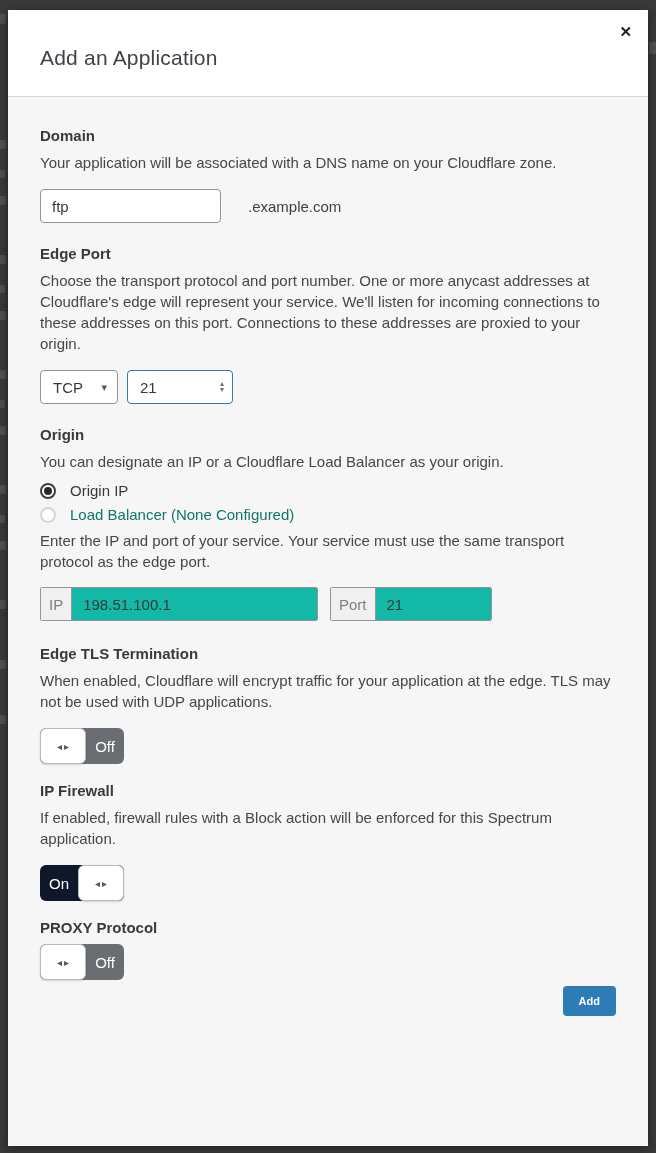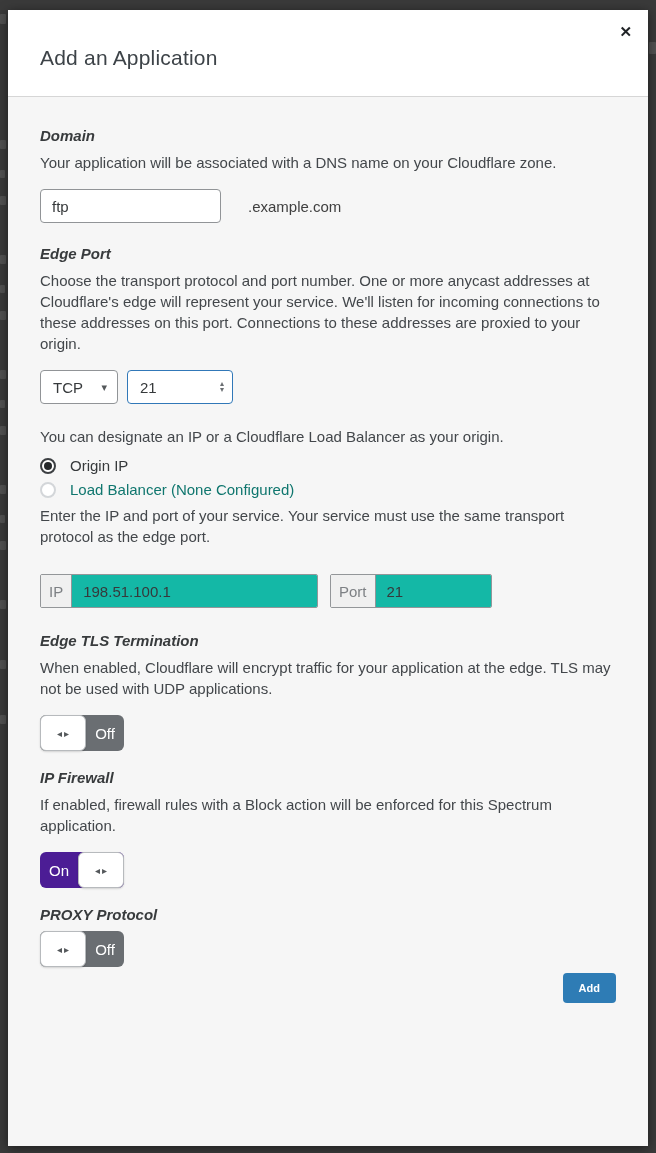--- a/index.html
+++ b/index.html
@@ -23,21 +23,21 @@
     background:#ffffff; border-bottom:1px solid #d6d6d6;
     padding:36px 32px 26px 32px; position:relative; flex:none;
   }
   .modal-title { font-size:21px; font-weight:400; color:#3d4348; letter-spacing:.2px; }
   .close-btn {
     position:absolute; top:14px; right:16px; border:none; background:none;
     font-size:15px; font-weight:700; color:#1f2225; cursor:pointer; line-height:1;
   }
   .modal-body { padding:30px 32px 0 32px; flex:1; overflow:hidden; }
 
-  .sec-label { font-size:15px; font-weight:700; color:#383b3d; margin-bottom:8px;font-style:italic; }
+  .sec-label { font-size:15px; font-weight:700; color:#383b3d; margin-bottom:8px; }
   .desc { font-size:15px; line-height:21px; color:#43474b; margin-bottom:16px; }
   .section { margin-bottom:22px; }
 
   
   .row { display:flex; align-items:center; }
   .text-input {
     height:34px; border:1px solid #919497; border-radius:4px; background:#fff;
     font-family:inherit; font-size:15px; color:#36393b; padding:0 11px; outline:none;
   }
   .domain-input { width:181px; }
@@ -88,21 +88,21 @@
   .ip-group { width:278px; margin-right:12px; }
   .port-group { width:162px; }
 
   
   .toggle {
     width:84px; height:36px; border-radius:6px; display:flex; position:relative;
     cursor:pointer; font-size:15px;
   }
   .toggle .state-label { color:#fff; }
   .toggle.off { background:#6a6e72; }
-  .toggle.on  { background:#4c1d95; }
+  .toggle.on  { background:#0f172a; }
   .toggle .handle {
     width:46px; height:36px; background:#fff; border:1px solid #b7babd; border-radius:6px;
     display:flex; align-items:center; justify-content:center; gap:2px;
     color:#54585b; font-size:10px; box-shadow:0 1px 2px rgba(0,0,0,.15);
     position:absolute; top:0;
   }
   .toggle.off .handle { left:0; }
   .toggle.on  .handle { right:0; }
   .toggle.off .state-label { margin-left:46px; flex:1; display:flex; align-items:center; justify-content:center; }
   .toggle.on  .state-label { margin-right:46px; flex:1; display:flex; align-items:center; justify-content:center; }
@@ -166,36 +166,37 @@
             <span>21</span>
             <span class="stepper">
               <span>▴</span>
               <span>▾</span>
             </span>
           </div>
         </div>
       </div>
 
       <div class="section" style="margin-bottom:24px">
+        <div class="sec-label">Origin</div>
         <p class="desc" style="margin-bottom:10px">You can designate an IP or a Cloudflare Load Balancer as your origin.</p>
 
         <div class="radio-group">
           <div class="radio-row">
             <span class="radio-circle">
                 <span class="dot"></span>
               </span>
             <span class="radio-label">Origin IP</span>
           </div>
           <div class="radio-row disabled">
             <span class="radio-circle"></span>
             <span class="radio-label">Load Balancer (None Configured)</span>
           </div>
         </div>
 
-        <p class="desc" style="margin-bottom:27px">Enter the IP and port of your service. Your service must use the same transport protocol as the edge port.</p>
+        <p class="desc" style="margin-bottom:15px">Enter the IP and port of your service. Your service must use the same transport protocol as the edge port.</p>
 
         <div class="row">
           <div class="input-group ip-group">
             <span class="input-prefix">IP</span>
             <input type="text" value="198.51.100.1" style="">
           </div>
           <div class="input-group port-group">
             <span class="input-prefix">Port</span>
             <input type="text" value="21" style="">
           </div>

